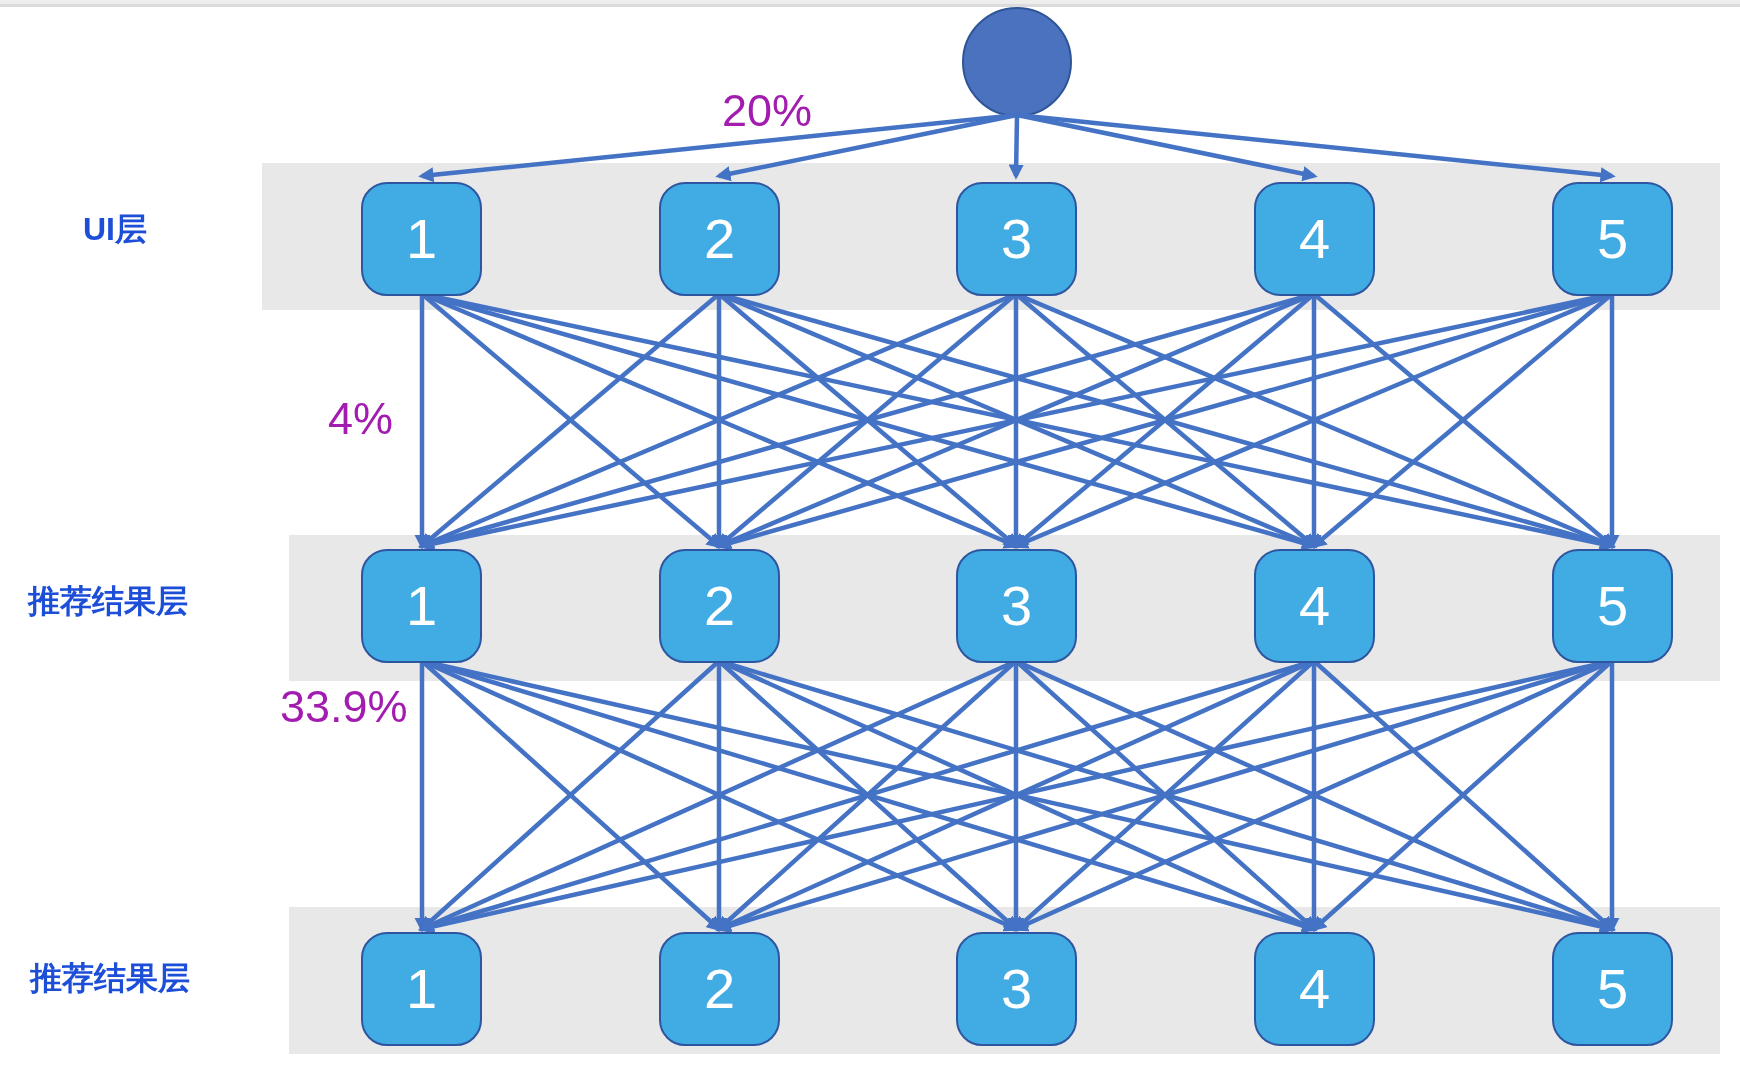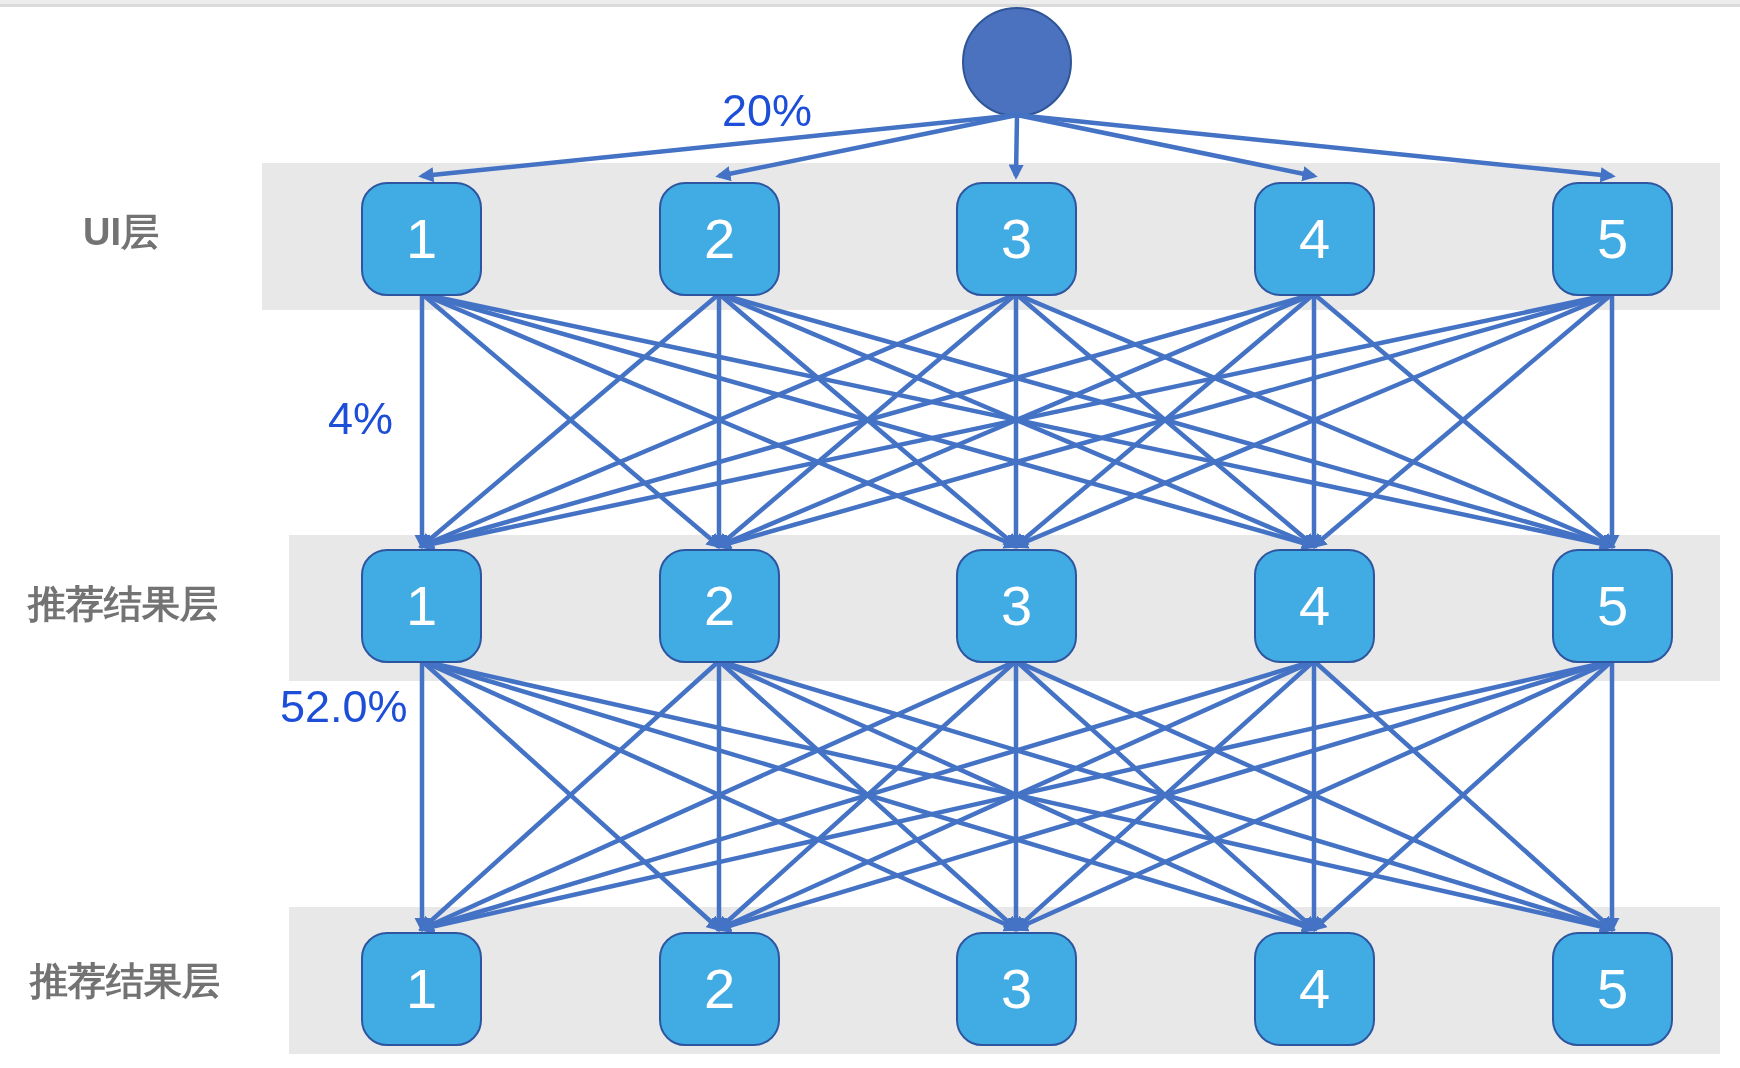--- a/index.html
+++ b/index.html
@@ -26,28 +26,28 @@
   .node{
     position:absolute;width:121px;height:114px;box-sizing:border-box;
     background:#41abe3;border:2.5px solid #2e56a0;border-radius:26px;
     display:flex;align-items:center;justify-content:center;
     color:#ffffff;font-size:56px;font-weight:300;line-height:1;
   }
   .row-0{top:182px;} .row-1{top:549px;} .row-2{top:932px;}
   .col-0{left:361px;} .col-1{left:659px;} .col-2{left:956px;} .col-3{left:1254px;} .col-4{left:1552px;}
 
   .layer-label{
-    position:absolute;color:#737373;font-weight:bold;font-size:38px;line-height:1;white-space:nowrap;
+    position:absolute;color:#1d4ed8;font-weight:bold;font-size:32px;line-height:1;white-space:nowrap;
   }
   .label-0{left:83px;top:213px;}
   .label-1{left:28px;top:585px;text-align:right;}
   .label-2{left:30px;top:962px;}
 
   .rate{
-    position:absolute;color:#1d4ed8;font-size:45px;line-height:1;white-space:nowrap;
+    position:absolute;color:#a21caf;font-size:45px;line-height:1;white-space:nowrap;
   }
   .rate-0{left:722px;top:88px;}
   .rate-1{left:328px;top:396px;}
   .rate-2{left:280px;top:684px;}
 </style>
 </head>
 <body>
 
 <div class="top-strip"></div>
 <div class="top-strip2"></div>
@@ -122,21 +122,21 @@
       <line x1="1612" y1="661" x2="1612" y2="929" stroke="#4472c4" stroke-width="4.5" marker-end="url(#ah)"></line>
     </g>
 </svg>
 
 <div class="layer-label label-0">UI层</div>
 <div class="layer-label label-1">推荐结果层</div>
 <div class="layer-label label-2">推荐结果层</div>
 
 <div class="rate rate-0">20%</div>
 <div class="rate rate-1">4%</div>
-<div class="rate rate-2">52.0%</div>
+<div class="rate rate-2">33.9%</div>
 
 <div class="node row-0 col-0">
     <span>1</span>
   </div>
 <div class="node row-0 col-1">
     <span>2</span>
   </div>
 <div class="node row-0 col-2">
     <span>3</span>
   </div>

